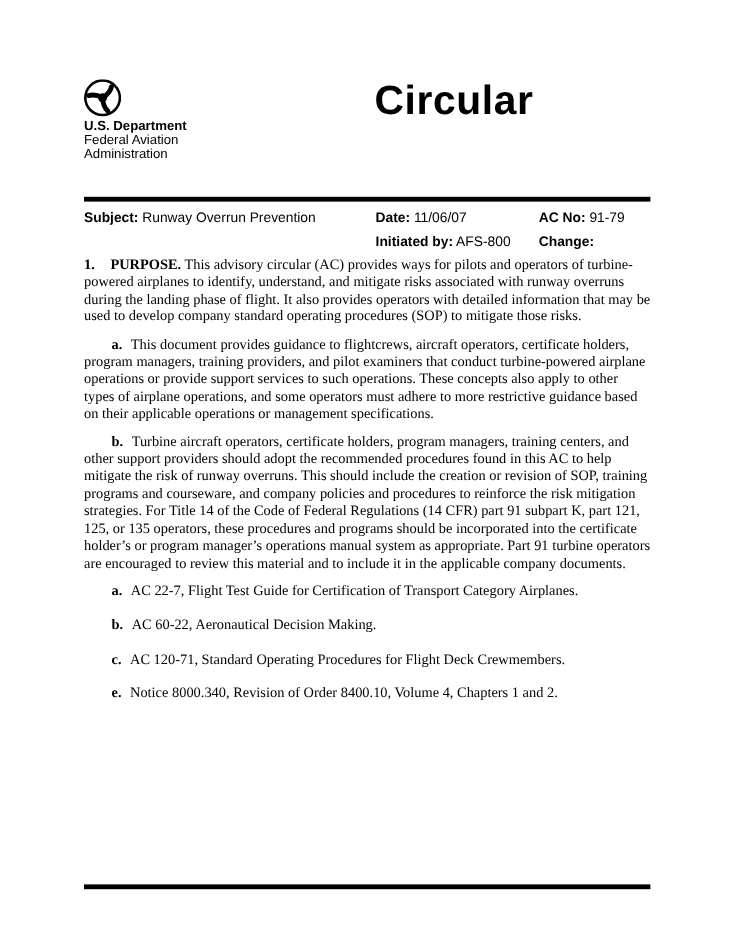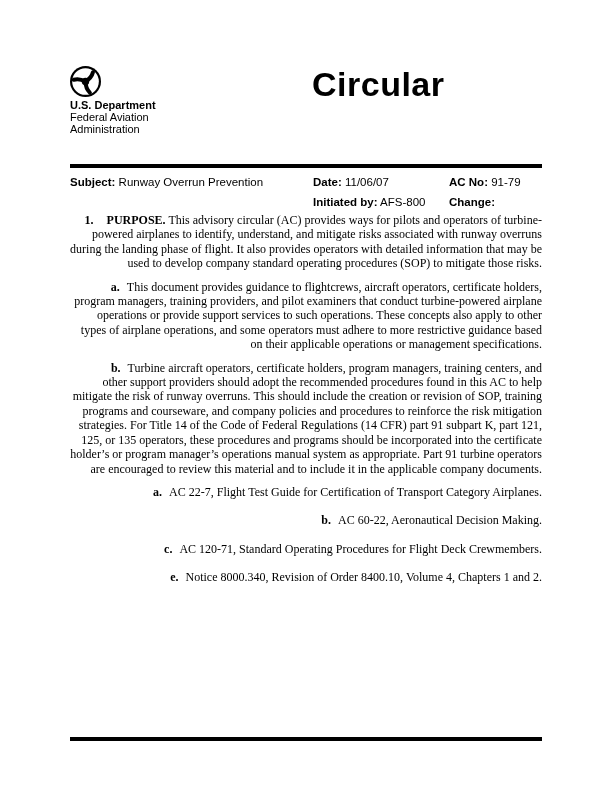--- a/index.html
+++ b/index.html
@@ -82,21 +82,21 @@
   
   .body {
     position: absolute;
     left: 70px;
     top: 213px;
     width: 472px;
     font-size: 12px;
     line-height: 14.4px;
     text-align: left;
   }
-  .body p { margin: 0 0 9px 0; text-align: right; }
+  .body p { margin: 0 0 9px 0; }
   .body p.heading { margin-bottom: 11px; }
   .body p.indent { text-indent: 23px; }
   .body p.item { margin-bottom: 14px; }
   .lead-num { font-weight: bold; margin-right: 13px; }
   .lead-head { font-weight: bold; }
   .item-letter { font-weight: bold; margin-right: 7px; }
 </style>
 </head>
 <body>
 

